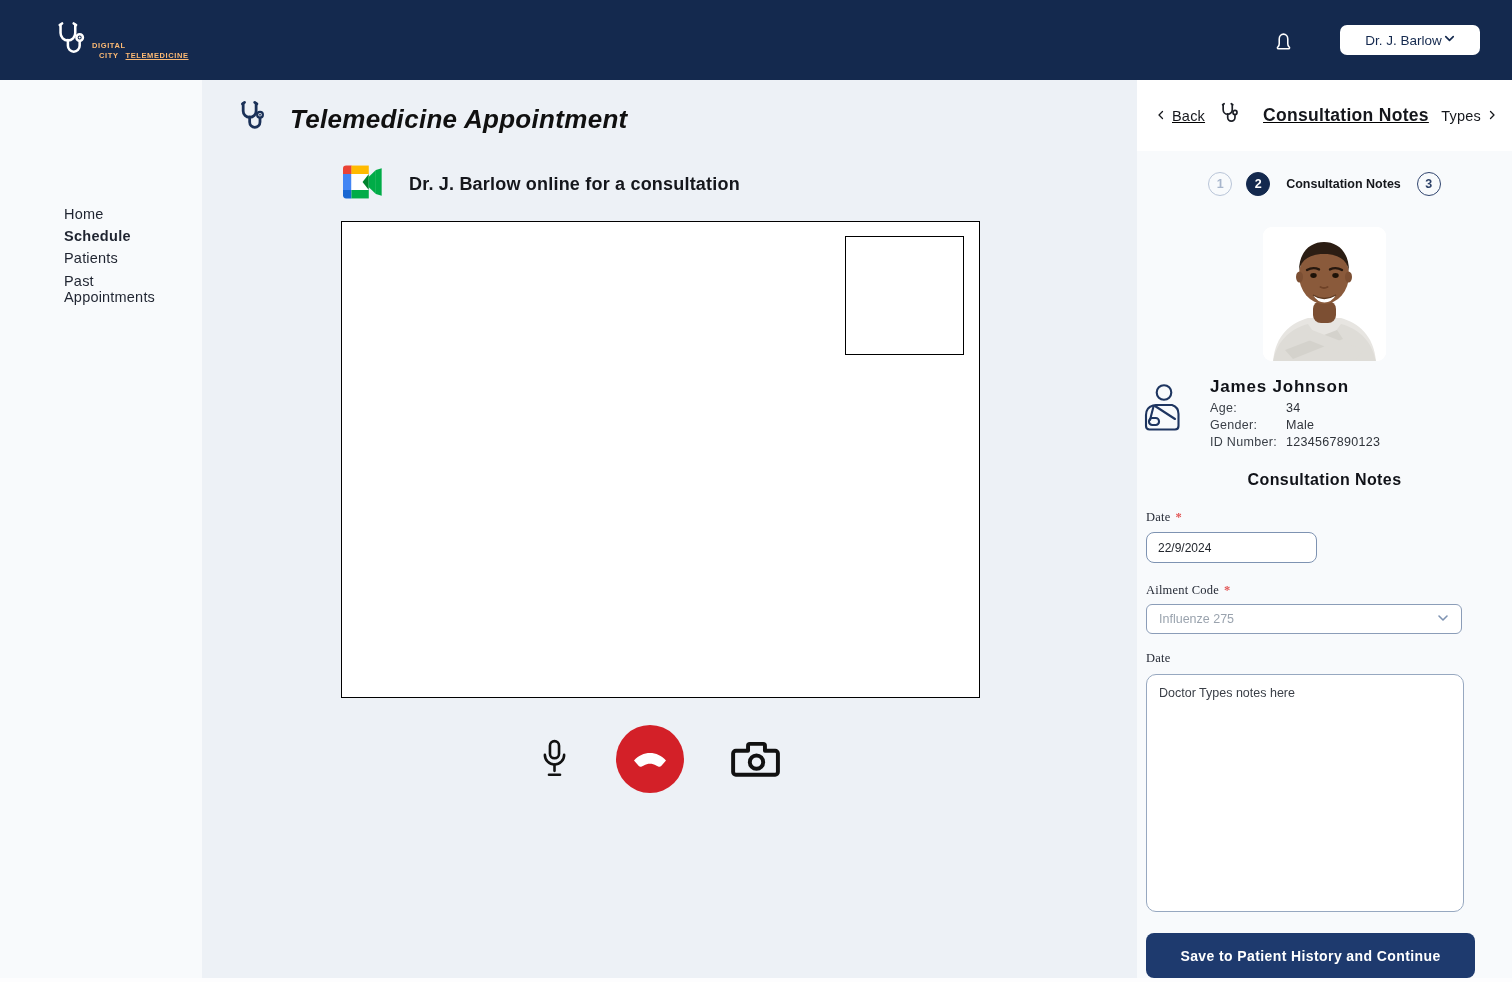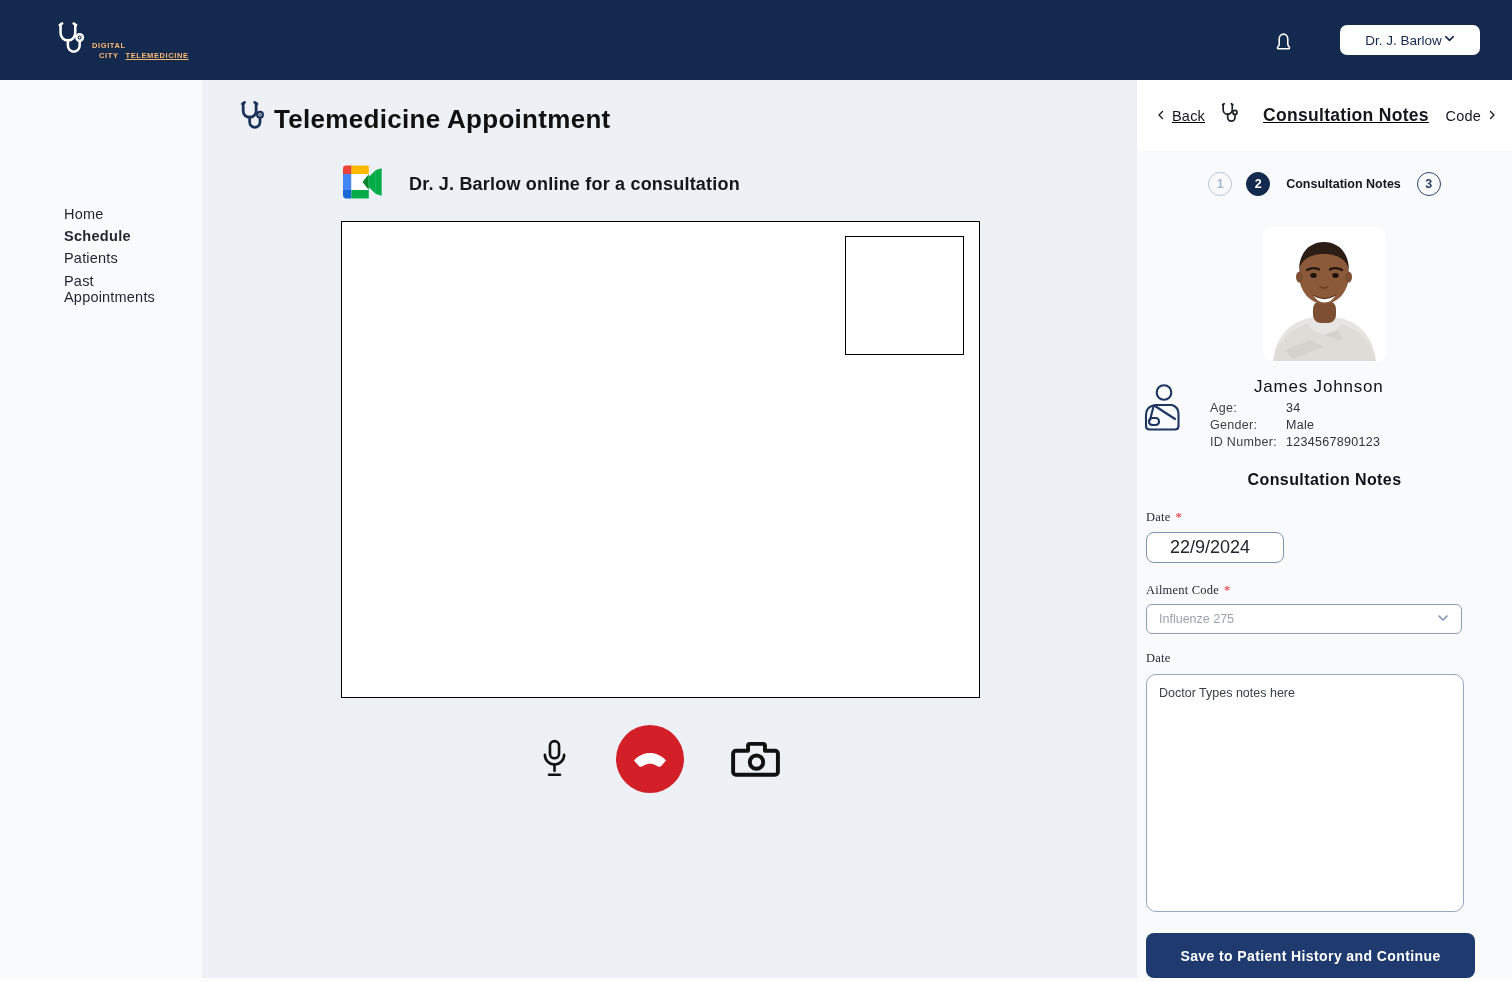--- a/index.html
+++ b/index.html
@@ -22,21 +22,21 @@
 
   
   .sidebar { width:202px; background:#F8FAFC; padding:127px 0 0 64px; }
   .sidebar nav { display:flex; flex-direction:column; gap:6px; width:118px; }
   .nav-item { font-size:14.5px; color:#1f2430; font-weight:500; cursor:pointer; line-height:1.1; background:none; border:none; text-align:left; font-family:inherit; letter-spacing:0.2px; }
   .nav-item.active { font-weight:800; letter-spacing:0.3px; }
   .nav-item.wrap { line-height:1.15; }
 
   
   .main { width:935px; background:#EDF1F6; padding:16px 0 0 0; }
-  .title-row { display:flex; align-items:center; gap:4px; margin-left:31px; }
+  .title-row { display:flex; align-items:center; gap:20px; margin-left:31px;font-style:italic; }
   .page-title { font-size:26px; font-weight:800; color:#101010; letter-spacing:0.3px; }
   .meet-row { display:flex; align-items:center; gap:26px; margin:23px 0 0 141px; }
   .meet-status { font-size:18px; font-weight:700; color:#15171c; letter-spacing:0.2px; }
 
   .video-box { position:relative; margin:18px 0 0 139px; width:639px; height:477px; background:#fff; border:1px solid #000; }
   .self-view { position:absolute; top:14px; right:15px; width:119px; height:119px; background:#fff; border:1px solid #000; }
 
   .controls { width:639px; margin-left:139px; margin-top:27px; display:flex; align-items:center; justify-content:center; gap:45px; }
   .ctrl-btn { background:none; border:none; cursor:pointer; display:flex; align-items:center; }
   .end-call { width:68px; height:68px; border-radius:50%; background:#D32028; display:flex; align-items:center; justify-content:center; }
@@ -53,30 +53,30 @@
   .step-circle { width:24px; height:24px; border-radius:50%; display:flex; align-items:center; justify-content:center; font-size:12.5px; font-weight:700; background:transparent; cursor:pointer; border:1.6px solid; font-family:inherit; }
   .step-1 { border-color:#B9C5D8; color:#A8B6CC; }
   .step-2 { background:#14294E; border-color:#14294E; color:#fff; }
   .step-3 { border-color:#31456F; color:#2C4067; }
   .step-label { font-size:12.5px; font-weight:700; color:#15171c; margin:0 2px; }
 
   .photo-wrap { margin:31px auto 0; width:123px; height:135px; border-radius:9px; overflow:hidden; background:#fff; }
 
   .patient-row { display:flex; margin:16px 0 0 5px; gap:28px; }
   .patient-info { }
-  .patient-name { font-size:17px; font-weight:400; color:#101218; letter-spacing:0.8px;margin-left:44px; }
+  .patient-name { font-size:17px; font-weight:700; color:#101218; letter-spacing:0.8px; }
   .pi-grid { margin-top:4px; display:grid; grid-template-columns:76px auto; row-gap:3px; font-size:12.5px; color:#3a3f47; letter-spacing:0.3px; }
   .pi-grid .val { color:#30343b; }
 
   .section-title { text-align:center; font-size:16px; font-weight:800; color:#101218; letter-spacing:0.4px; margin-top:22px; }
 
   .form { padding:0 9px; margin-top:21px; }
   .field-label { font-size:12.5px; color:#1f2430; letter-spacing:0.2px; display:flex; gap:5px;font-family:Liberation Serif, serif; }
   .req { color:#E25555; font-weight:700; }
-  .date-input { margin-top:7px; width:138px; height:31px; border:1px solid #7E93B2; border-radius:8px; background:#fff; padding:0 23px; font-size:18px; color:#22262d; font-family:inherit; }
+  .date-input { margin-top:7px; width:171px; height:31px; border:1px solid #7E93B2; border-radius:8px; background:#fff; padding:0 11px; font-size:12px; color:#22262d; font-family:inherit; }
   .select-box { margin-top:6px; width:316px; height:30px; border:1px solid #8B9DB8; border-radius:6px; background:#fff; display:flex; align-items:center; justify-content:space-between; padding:0 10px 0 12px; cursor:pointer; }
   .select-box span { font-size:12.5px; color:#9AA3AE; }
   .gap-18 { height:20px; }
   .gap-16 { height:17px; }
   .notes-area { margin-top:8px; width:318px; height:238px; border:1px solid #97A8C0; border-radius:10px; background:#fff; padding:10px 12px; font-size:12.5px; color:#3a3f47; font-family:inherit; resize:none; line-height:1.4; }
   .save-btn { margin:17px 0 0 0; width:329px; height:45px; background:#1E3A6E; color:#fff; border:none; border-radius:8px; font-size:14px; font-weight:700; letter-spacing:0.4px; cursor:pointer; font-family:inherit; }
 
   .bottom-strip { height:4px; background:#fdfdfe; }
 </style>
 </head>
@@ -206,21 +206,21 @@
                 <path d="M23.5 4.2 L25.8 5.8"></path>
               <path d="M11 5.8 v7.6 a7 7 0 0 0 14 0 V5.8"></path>
               <path d="M18 19.9 v5.6 a5.6 5.6 0 0 0 11.2 0 V21.3"></path>
               <circle cx="29.2" cy="17.6" r="3.1"></circle>
             </svg>
           </span>
           <span class="panel-title">Consultation Notes</span>
         </div>
         <div class="spacer"></div>
         <button class="next-btn">
-          <span>Code</span>
+          <span>Types</span>
           <span>
             <svg width="12" height="12" viewBox="0 0 24 24" fill="none" stroke="#15171c" stroke-width="2.6" stroke-linecap="round" stroke-linejoin="round">
                 <polyline points="9 5 16 12 9 19"></polyline>
               </svg>
           </span>
         </button>
       </div>
 
       <div class="stepper">
         <button class="step-circle step-1">1</button>

